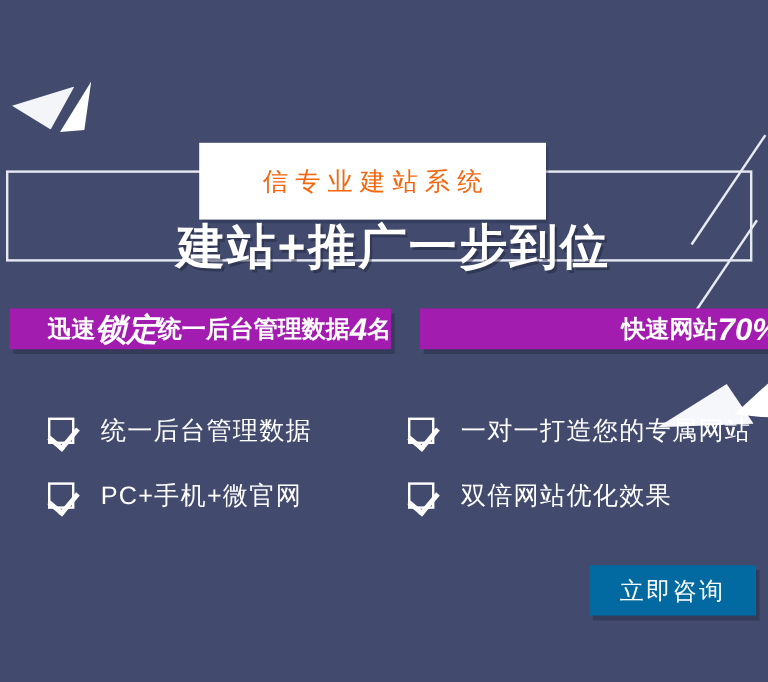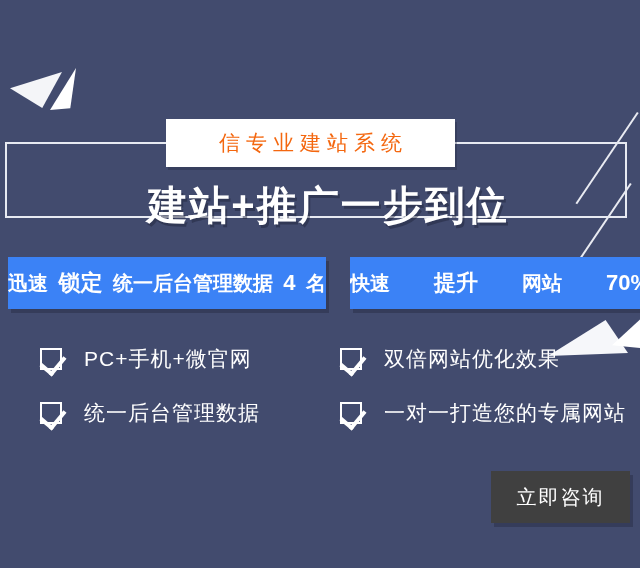--- a/index.html
+++ b/index.html
@@ -59,21 +59,21 @@
     left:5px;top:142px;
     width:622px;height:76px;
     border:2px solid #e7eaf2;
     box-sizing:border-box;
   }
 
   
   .eyebrow{
     position:absolute;
     left:166px;top:119px;
-    width:289px;height:48px;
+    width:289px;height:64px;
     background:#ffffff;
     box-shadow:2px 3px 0 rgba(30,36,58,.30);
     display:flex;align-items:center;justify-content:center;
   }
   .eyebrow-text{
     color:#f4670f;
     font-size:21px;
     letter-spacing:6px;
     text-indent:6px;
     font-weight:500;
@@ -90,31 +90,31 @@
     font-weight:bold;
     letter-spacing:2px;
     white-space:nowrap;
     text-shadow:2px 3px 0 rgba(28,33,55,.45);
     margin-left:16px;
   }
 
   
   .strip{
     position:absolute;
-    top:257px;height:52px;
-    background:#3b82f6;
+    top:257px;height:34px;
+    background:#a21caf;
     box-shadow:3px 4px 0 rgba(28,33,55,.35);
-    display:flex;align-items:center;justify-content:space-between;
+    display:flex;align-items:center;justify-content:flex-end;
     color:#ffffff;white-space:nowrap;
     overflow:hidden;
   }
   .strip-left{left:8px;width:318px;}
   .strip-right{left:350px;width:300px;}
   .s-sm{font-size:20px;font-weight:bold;}
-  .s-lg{font-size:22px;font-weight:bold;}
+  .s-lg{font-size:26px;font-weight:bold;font-style:italic;}
 
   
   .features{
     position:absolute;
     left:40px;top:332px;
     width:580px;
   }
   .frow{display:flex;}
   .fitem{display:flex;align-items:center;height:54px;}
   .fitem.col1{width:300px;}
@@ -140,22 +140,22 @@
     color:#ffffff;
     font-size:21px;
     letter-spacing:1px;
     white-space:nowrap;
   }
 
   
   .cta{
     position:absolute;
     left:491px;top:471px;
-    width:139px;height:52px;
-    background:#404040;
+    width:139px;height:42px;
+    background:#0369a1;
     color:#ffffff;
     font-size:20px;
     letter-spacing:2px;
     display:flex;align-items:center;justify-content:center;
     box-shadow:3px 4px 0 rgba(28,33,55,.35);
     cursor:pointer;
     border:none;
     font-family:inherit;
     white-space:nowrap;
   }
@@ -189,43 +189,42 @@
   <div class="strip strip-left">
     <span class="s-sm">迅速</span>
       <span class="s-lg">锁定</span>
       <span class="s-sm">统一后台管理数据</span>
       <span class="s-lg">4</span>
       <span class="s-sm">名</span>
   </div>
 
   <div class="strip strip-right">
     <span class="s-sm">快速</span>
-      <span class="s-lg">提升</span>
       <span class="s-sm">网站</span>
       <span class="s-lg">70%</span>
   </div>
 
   <div class="features">
     <div class="frow">
       <div class="fitem col1">
         <span class="chk"></span>
-        <span class="flabel">PC+手机+微官网</span>
+        <span class="flabel">统一后台管理数据</span>
       </div>
       <div class="fitem col2">
         <span class="chk"></span>
-        <span class="flabel">双倍网站优化效果</span>
+        <span class="flabel">一对一打造您的专属网站</span>
       </div>
     </div>
     <div class="frow">
       <div class="fitem col1">
         <span class="chk"></span>
-        <span class="flabel">统一后台管理数据</span>
+        <span class="flabel">PC+手机+微官网</span>
       </div>
       <div class="fitem col2">
         <span class="chk"></span>
-        <span class="flabel">一对一打造您的专属网站</span>
+        <span class="flabel">双倍网站优化效果</span>
       </div>
     </div>
   </div>
 
   <button class="cta">立即咨询</button>
 
 </div>
 
 </body></html>

